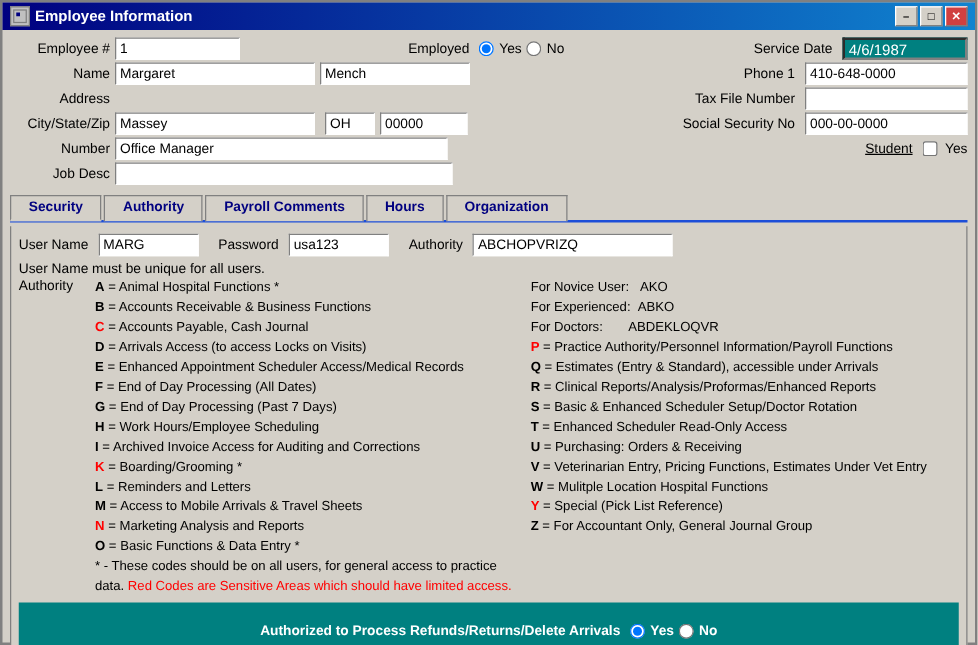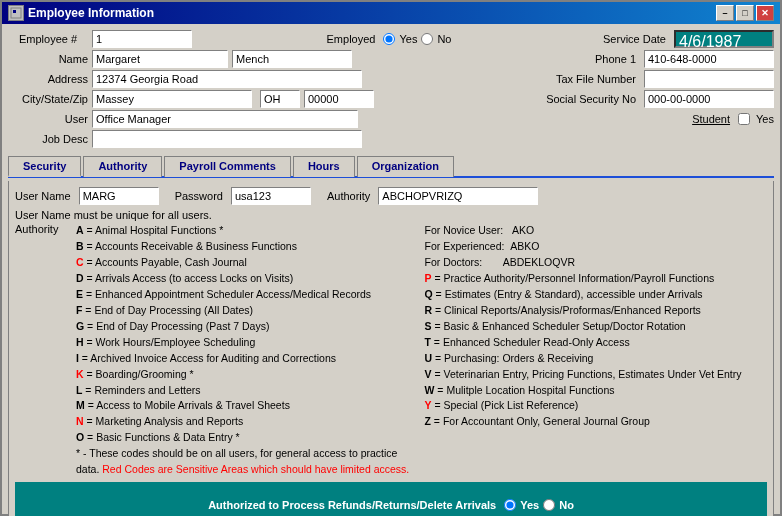--- a/index.html
+++ b/index.html
@@ -36,21 +36,21 @@
     .authority-row { display: flex; align-items: center; gap: 8px; margin-bottom: 4px; }
     .auth-note { font-size: 11px; color: black; margin-bottom: 2px; }
     
     .authorized-bar { background: #008080; color: white; text-align: center; padding: 17px; font-size: 11px; font-weight: bold; display: flex; align-items: center; justify-content: center; gap: 8px; margin-top: 4px; }
     
     .bottom-bar { background: #d4d0c8; border-top: 2px solid #808080; padding: 4px 6px; display: flex; align-items: center; gap: 6px; height: 70px; flex-shrink: 0; }
     
     input[type="radio"] { width: 12px; height: 12px; }
     input[type="checkbox"] { width: 12px; height: 12px; }
     
-    .field-green { background: #008080; color: white; border: 2px inset #808080; padding: 1px 3px; font-size: 16px; height: 18px; }
+    .field-green { background: #008080; color: white; border: 2px inset #808080; padding: 1px 3px; font-size: 12px; height: 18px; }
   </style>
 </head>
 <body>
 
 <div class="window">
 
   <div class="title-bar">
     <div class="title-bar-left">
       <div class="title-bar-icon">
         <svg width="12" height="12" viewBox="0 0 12 12">
@@ -65,64 +65,63 @@
       <button class="title-btn">□</button>
       <button class="title-btn close">✕</button>
     </div>
   </div>
 
   <div class="content">
 
     <div class="form-area">
 
       <div class="form-row">
-        <span class="field-label" style="min-width:80px;text-align:center;">Employee #</span>
+        <span class="field-label" style="min-width:80px;">Employee #</span>
         <input class="field-input" value="1" style="width: 100px;">
         <span style="flex:1"></span>
         <span class="field-label" style="margin-right:4px;">Employed</span>
         <div class="radio-group">
           <input type="radio" name="employed" checked="" style="">
           <span class="radio-label">Yes</span>
           <input type="radio" name="employed" style="">
           <span class="radio-label">No</span>
         </div>
         <span style="flex:1"></span>
         <span class="field-label" style="min-width:80px;text-align:right;margin-right:4px;">Service Date</span>
         <span class="field-green" style="width:100px;">4/6/1987</span>
       </div>
 
       <div class="form-row">
         <span class="field-label" style="min-width:80px;">Name</span>
-        <input class="field-input" value="Margaret" style="width: 136px;">
+        <input class="field-input" value="Margaret" style="width: 160px;">
         <input class="field-input" value="Mench" style="width: 120px;">
         <span style="flex:1"></span>
         <span class="field-label" style="min-width:80px;text-align:right;margin-right:4px;">Phone 1</span>
         <input class="field-input" value="410-648-0000" style="width: 130px;">
       </div>
 
       <div class="form-row">
         <span class="field-label" style="min-width:80px;">Address</span>
-        <input class="field-input" value="12374 Georgia Road" style="width: 270px;">
         <span style="flex:1"></span>
         <span class="field-label" style="min-width:110px;text-align:right;margin-right:4px;">Tax File Number</span>
         <input class="field-input" value="" style="width: 130px;">
       </div>
 
       <div class="form-row">
         <span class="field-label" style="min-width:80px;">City/State/Zip</span>
         <input class="field-input" value="Massey" style="width: 160px;">
         <input class="field-input" value="OH" style="width: 40px; margin-left: 4px;">
         <input class="field-input" value="00000" style="width: 70px;">
         <span style="flex:1"></span>
         <span class="field-label" style="min-width:110px;text-align:right;margin-right:4px;">Social Security No</span>
         <input class="field-input" value="000-00-0000" style="width: 130px;">
       </div>
 
       <div class="form-row">
-        <span class="field-label" style="min-width:80px;">User</span>
+        <span class="field-label" style="min-width:80px;">Number</span>
         <input class="field-input" value="Office Manager" style="width: 266px;">
         <span style="flex:1"></span>
         <span class="field-label" style="min-width:60px;text-align:right;margin-right:4px;text-decoration:underline;">Student</span>
         <input type="checkbox" style="">
         <span class="radio-label" style="margin-left:2px;">Yes</span>
       </div>
 
       <div class="form-row">
         <span class="field-label" style="min-width:80px;">Job Desc</span>
         <input class="field-input" value="" style="width: 270px;">

